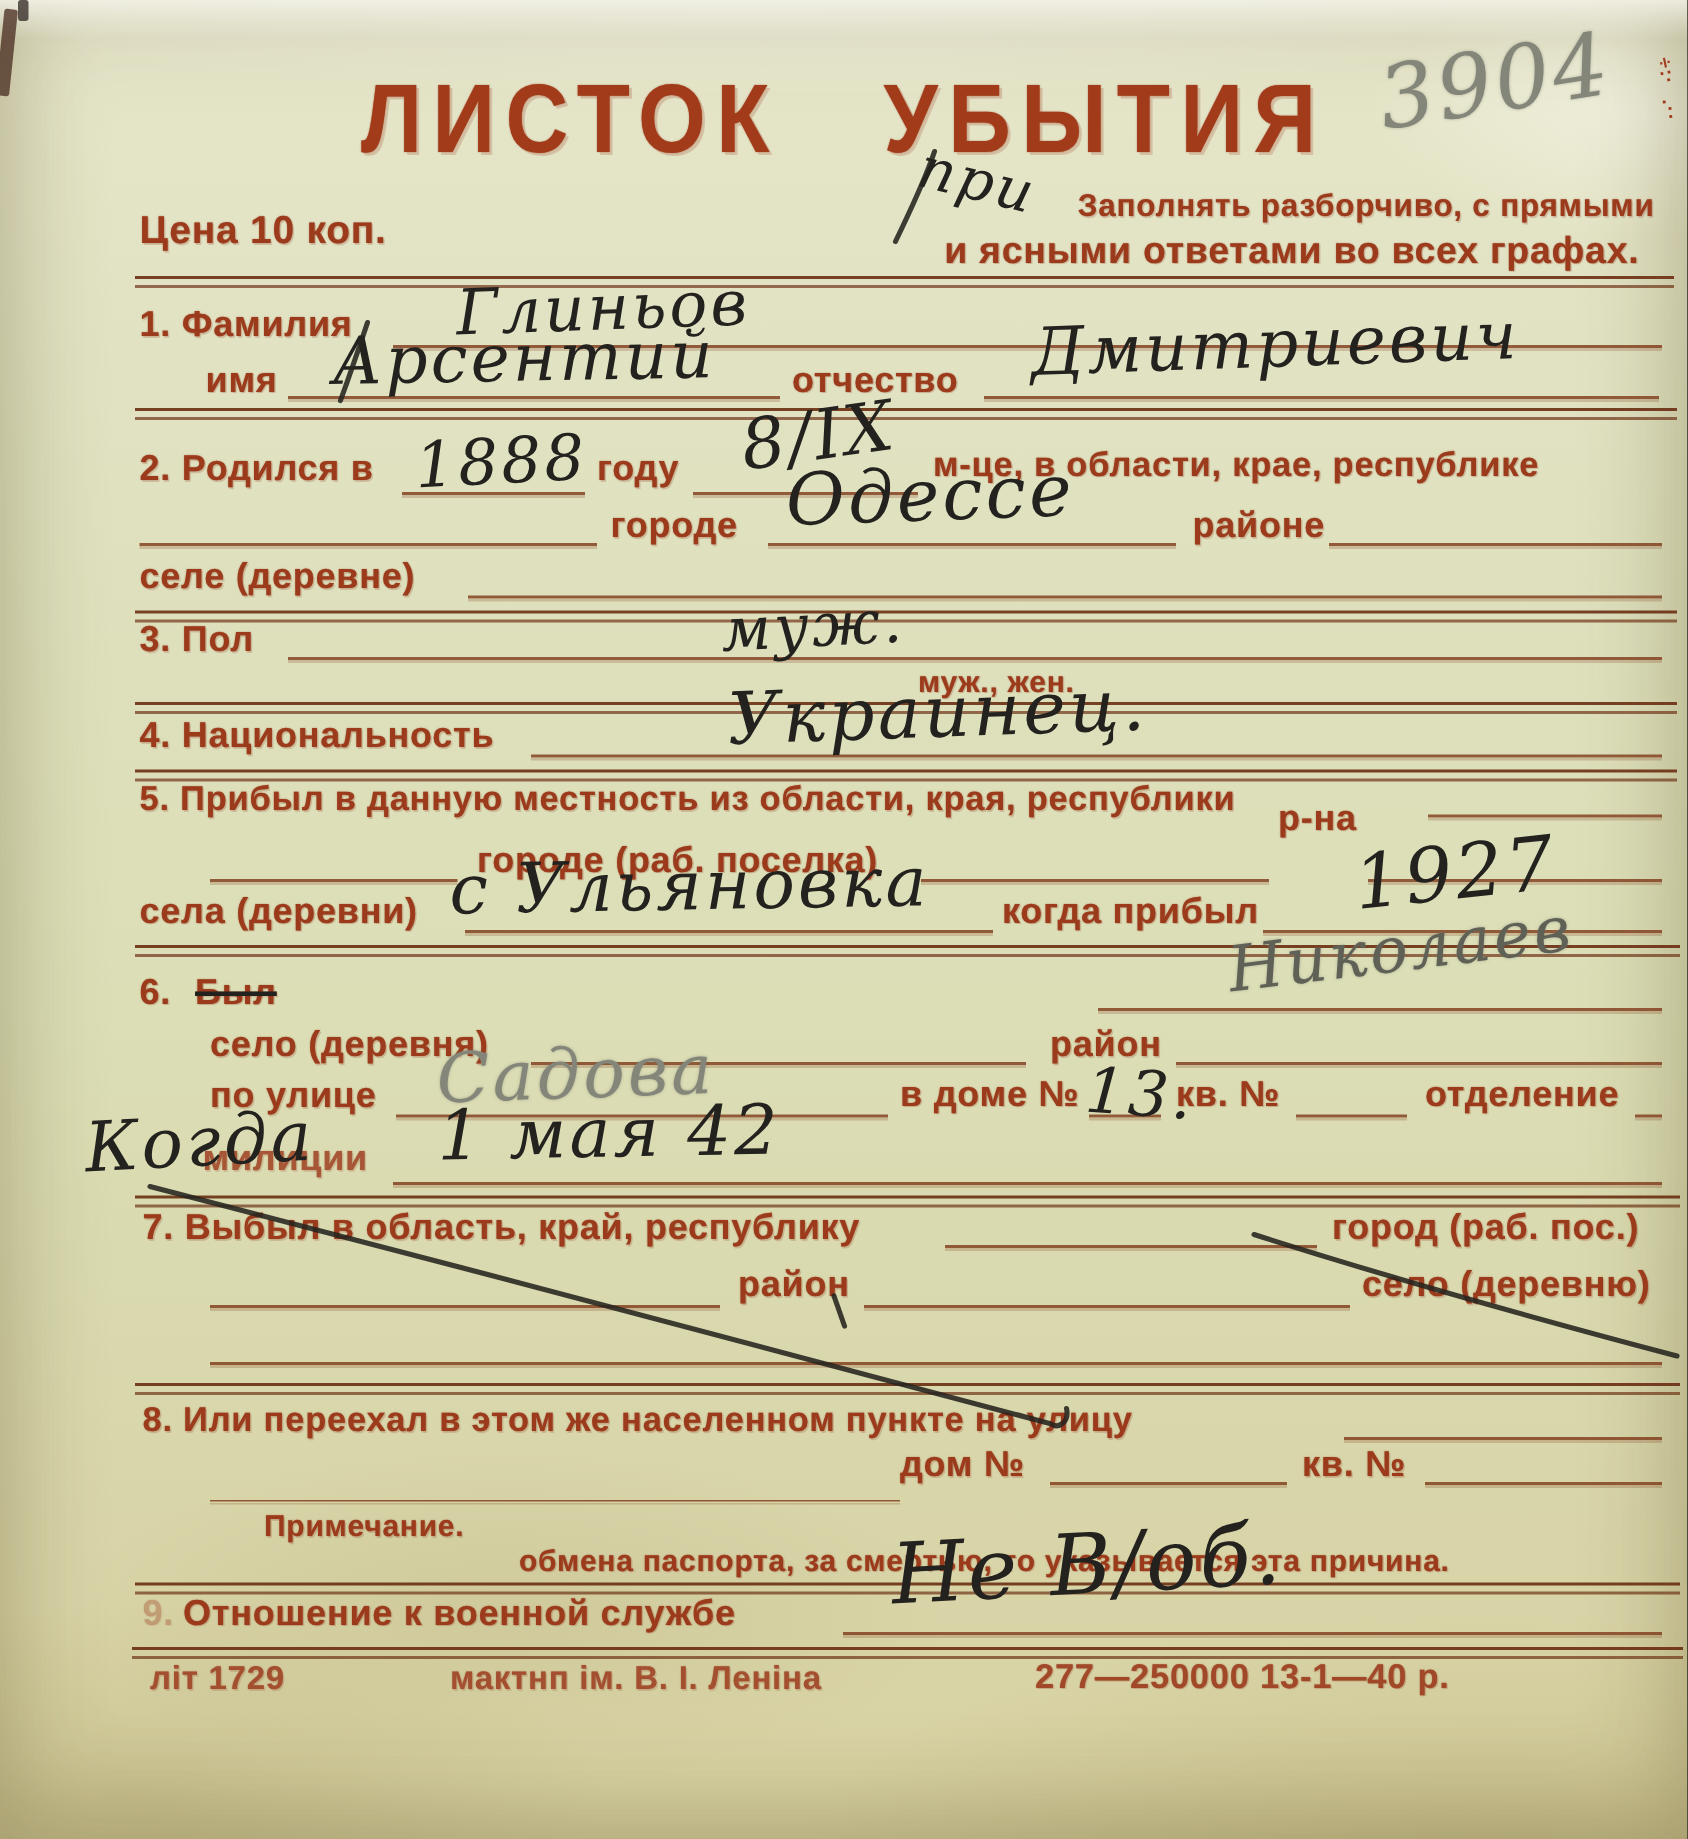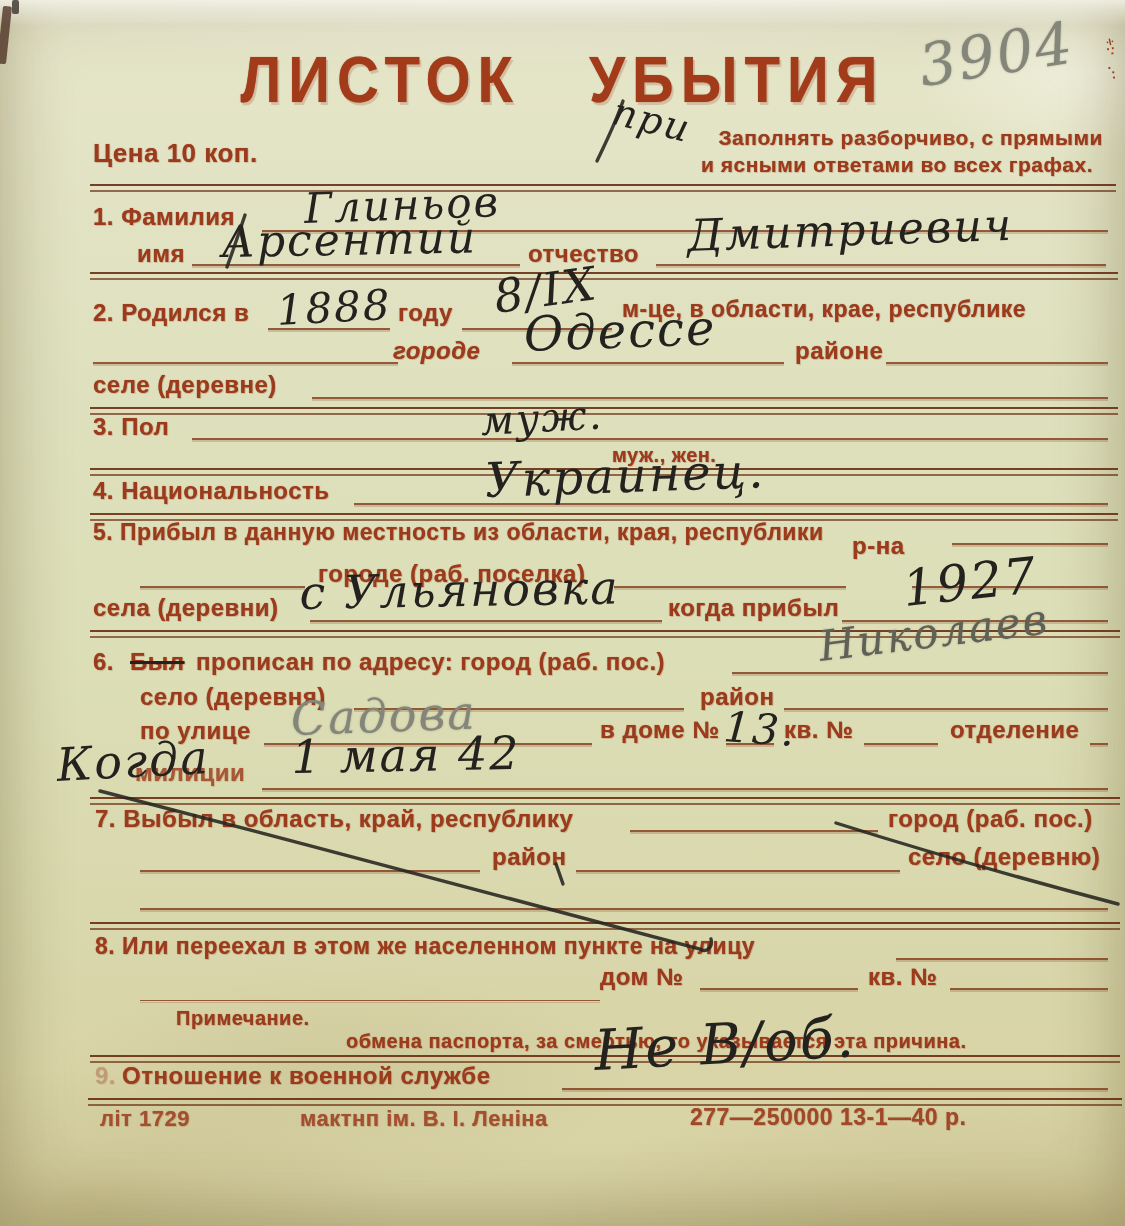--- a/index.html
+++ b/index.html
@@ -46,21 +46,21 @@
   <div class="blotch" style="left:0;top:6px;width:9px;height:58px;transform:rotate(6deg);"></div>
   <div class="blotch" style="left:12px;top:0;width:7px;height:14px;background:#2e2420;"></div>
   <div class="speck" style="left:1102px;top:40px;transform:rotate(78deg);">÷:·</div>
   <div class="speck" style="left:1106px;top:66px;transform:rotate(84deg);">.··</div>
 
   <div class="title">ЛИСТОК УБЫТИЯ</div>
   <div class="hw" style="left:608px;top:88px;font-size:38px;transform:rotate(14deg);">при</div>
   <div class="hw pc" style="left:925px;top:32px;font-size:58px;transform:rotate(-9deg);">3904</div>
   <div class="pr" style="left:93px;top:138px;font-size:26px;">Цена 10 коп.</div>
   <div class="pr" style="right:22px;top:126px;font-size:21px;">Заполнять разборчиво, с прямыми</div>
-  <div class="pr" style="right:32px;top:153px;font-size:21px;">и ясными ответами во всех графах.</div>
+  <div class="pr" style="right:32px;top:153px;font-size:25px;">и ясными ответами во всех графах.</div>
   <div class="rule" style="left:90px;top:184px;width:1026px;"></div>
 
   <div class="pr" style="left:93px;top:203px;">1. Фамилия</div>
   <div class="ln" style="left:262px;top:230px;width:846px;"></div>
   <div class="hw" style="left:305px;top:184px;font-size:42px;transform:rotate(-2deg);">Глиньов</div>
   <div class="pr" style="left:137px;top:240px;">имя</div>
   <div class="ln" style="left:192px;top:264px;width:328px;"></div>
   <div class="hw" style="left:222px;top:216px;font-size:44px;transform:rotate(-1deg);">Арсентий</div>
   <div class="pr" style="left:528px;top:240px;">отчество</div>
   <div class="ln" style="left:656px;top:264px;width:450px;"></div>
@@ -68,21 +68,21 @@
   <div class="rule" style="left:90px;top:272px;width:1028px;"></div>
 
   <div class="pr" style="left:93px;top:299px;">2. Родился в</div>
   <div class="ln" style="left:268px;top:328px;width:122px;"></div>
   <div class="hw" style="left:278px;top:286px;font-size:42px;transform:rotate(-3deg);">1888</div>
   <div class="pr" style="left:398px;top:299px;">году</div>
   <div class="ln" style="left:462px;top:328px;width:150px;"></div>
   <div class="hw" style="left:498px;top:270px;font-size:46px;transform:rotate(-8deg);">8/IX</div>
   <div class="pr" style="left:622px;top:296px;font-size:23px;">м-це, в области, крае, республике</div>
   <div class="ln" style="left:93px;top:362px;width:305px;"></div>
-  <div class="pr" style="left:393px;top:337px;font-style:italic;">городе</div>
+  <div class="pr" style="left:407px;top:337px;">городе</div>
   <div class="ln" style="left:512px;top:362px;width:272px;"></div>
   <div class="hw" style="left:525px;top:306px;font-size:48px;transform:rotate(-2deg);">Одессе</div>
   <div class="pr" style="left:795px;top:337px;">районе</div>
   <div class="ln" style="left:886px;top:362px;width:222px;"></div>
   <div class="pr" style="left:93px;top:371px;">селе (деревне)</div>
   <div class="ln" style="left:312px;top:397px;width:796px;"></div>
   <div class="rule" style="left:90px;top:407px;width:1028px;"></div>
 
   <div class="pr" style="left:93px;top:413px;">3. Пол</div>
   <div class="ln" style="left:192px;top:438px;width:916px;"></div>
@@ -106,21 +106,20 @@
   <div class="ln" style="left:310px;top:620px;width:352px;"></div>
   <div class="hw" style="left:300px;top:566px;font-size:46px;transform:rotate(-1deg);">с Ульяновка</div>
   <div class="pr" style="left:668px;top:594px;">когда прибыл</div>
   <div class="ln" style="left:842px;top:620px;width:266px;"></div>
   <div class="hw" style="left:906px;top:560px;font-size:50px;transform:rotate(-6deg);">1927</div>
   <div class="rule" style="left:90px;top:630px;width:1030px;"></div>
   <div class="hw pc" style="left:822px;top:622px;font-size:42px;transform:rotate(-7deg);color:#5f6056;">Николаев</div>
 
   <div class="pr" style="left:93px;top:648px;">6.</div>
   <div class="pr" style="left:130px;top:648px;text-decoration:line-through;text-decoration-color:#24221f;text-decoration-thickness:3px;">Был</div>
-  <div class="pr" style="left:196px;top:648px;">прописан по адресу: город (раб. пос.)</div>
   <div class="ln" style="left:732px;top:672px;width:376px;"></div>
   <div class="pr" style="left:140px;top:683px;">село (деревня)</div>
   <div class="ln" style="left:354px;top:708px;width:330px;"></div>
   <div class="pr" style="left:700px;top:683px;">район</div>
   <div class="ln" style="left:784px;top:708px;width:324px;"></div>
   <div class="pr" style="left:140px;top:717px;">по улице</div>
   <div class="ln" style="left:264px;top:743px;width:328px;"></div>
   <div class="hw pc" style="left:292px;top:692px;font-size:46px;transform:rotate(-2deg);">Садова</div>
   <div class="pr" style="left:600px;top:716px;">в доме №</div>
   <div class="ln" style="left:726px;top:743px;width:48px;"></div>

